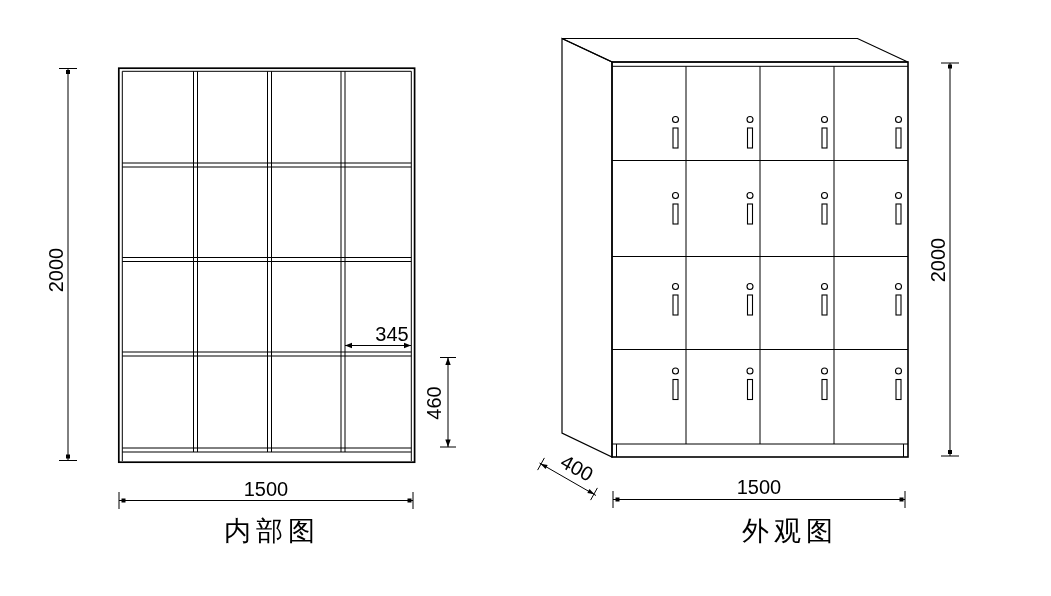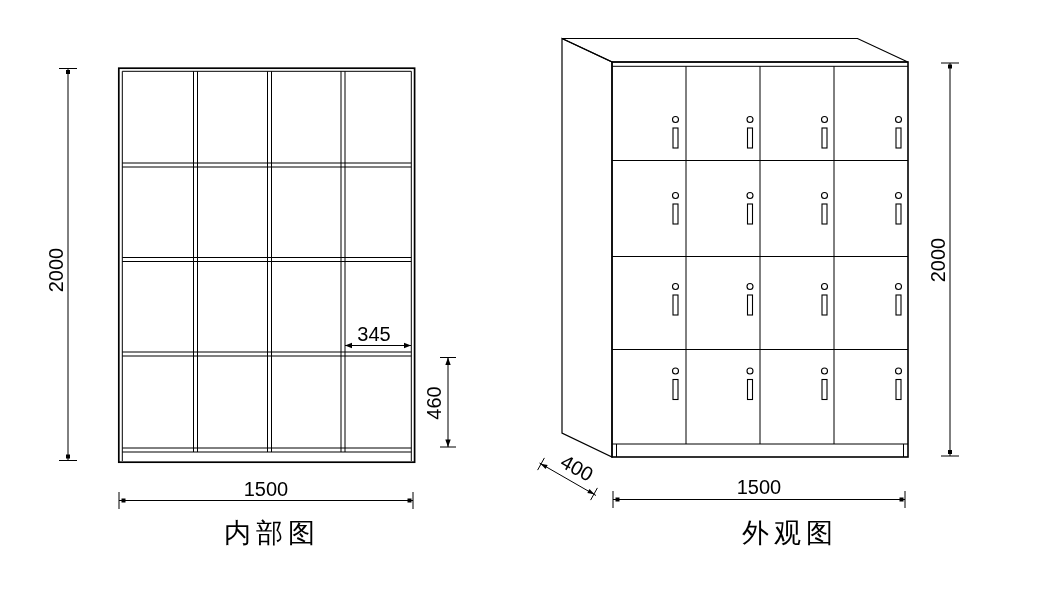--- a/index.html
+++ b/index.html
@@ -23,20 +23,21 @@
   .rot-ccw{transform:rotate(-90deg);transform-origin:center center;}
   .rot-depth{transform:rotate(29deg);transform-origin:center center;}
   .caption{
     position:absolute;
     text-align:center;
     font-size:27px;
     line-height:30px;
     letter-spacing:5px;
     color:#000;
     white-space:nowrap;
+    font-family:Liberation Mono, monospace;
   }
 </style>
 </head>
 <body>
 
 <div id="canvas">
 
   <svg id="linework" width="1051" height="596" viewBox="0 0 1051 596" xmlns="http://www.w3.org/2000/svg">
     <defs>
       <g id="lock">
@@ -165,21 +166,21 @@
         <polygon points="540.5,463.7 545.5,469.1 547.7,465.1" fill="#000" stroke="none"></polygon>
         <polygon points="594.5,494.3 587.3,492.9 589.5,488.9" fill="#000" stroke="none"></polygon>
       </g>
     </g>
   </svg>
 
   <div class="dim-label rot-ccw" style="left:16px;top:260px;width:80px;">2000</div>
 
   <div class="dim-label" style="left:226px;top:479px;width:80px;">1500</div>
 
-  <div class="dim-label" style="left:344px;top:324px;width:60px;">345</div>
+  <div class="dim-label" style="left:362px;top:324px;width:60px;">345</div>
 
   <div class="dim-label rot-ccw" style="left:404px;top:393px;width:60px;">460</div>
 
   <div class="dim-label rot-ccw" style="left:898px;top:250px;width:80px;">2000</div>
 
   <div class="dim-label" style="left:719px;top:477px;width:80px;">1500</div>
 
   <div class="dim-label rot-depth" style="left:547px;top:458px;width:60px;">400</div>
 
   <div class="caption" style="left:192px;top:518px;width:160px;">内部图</div>

